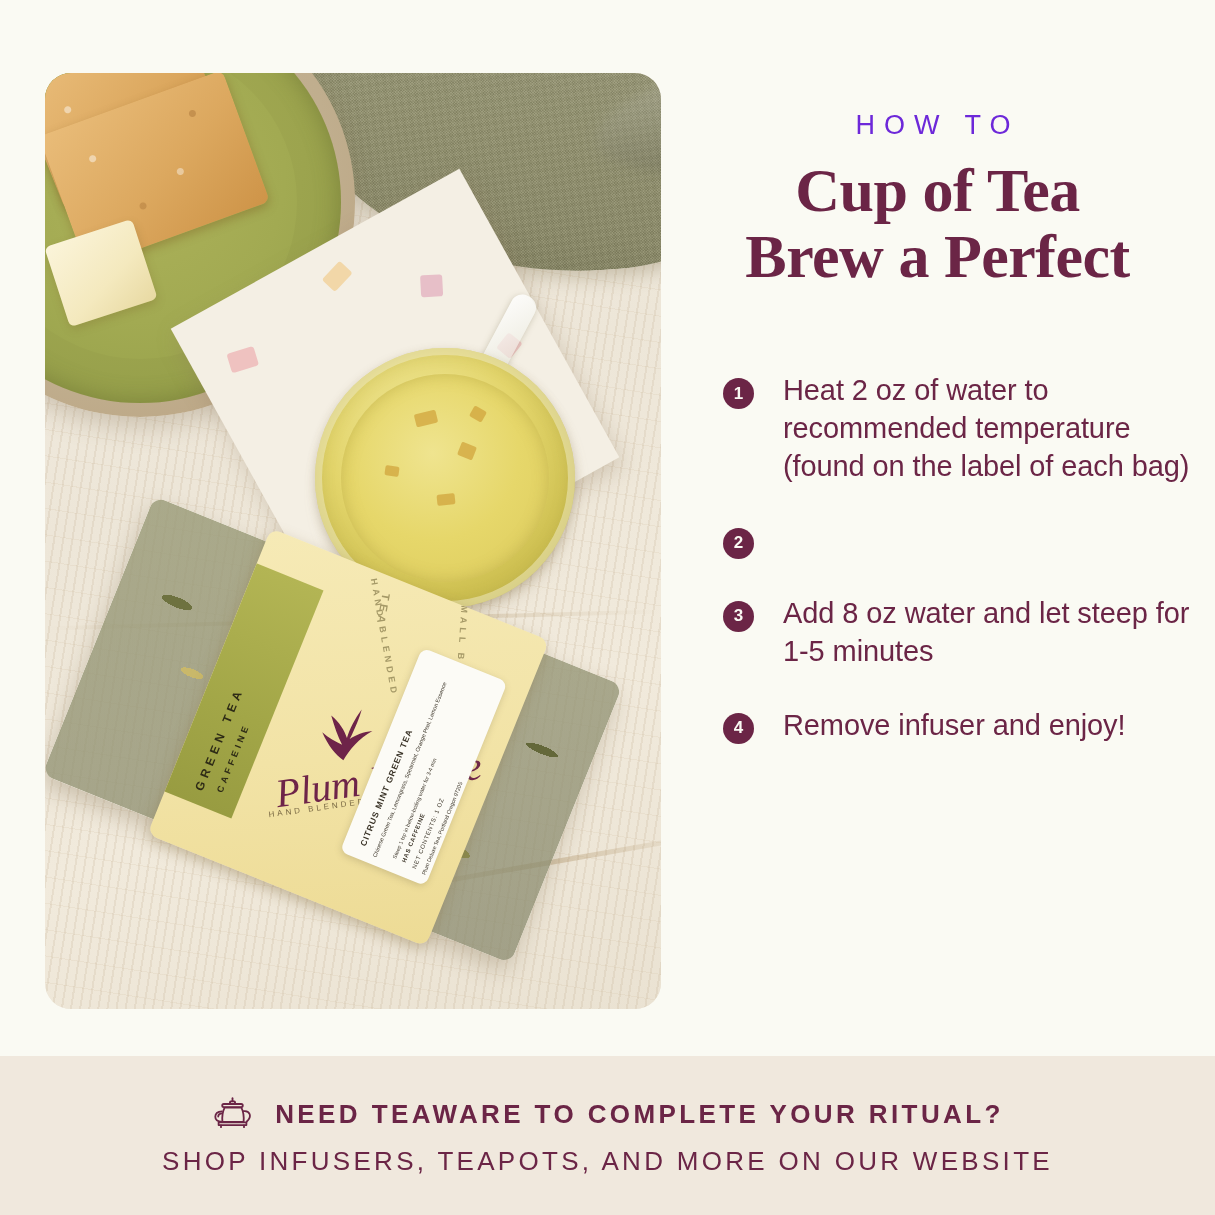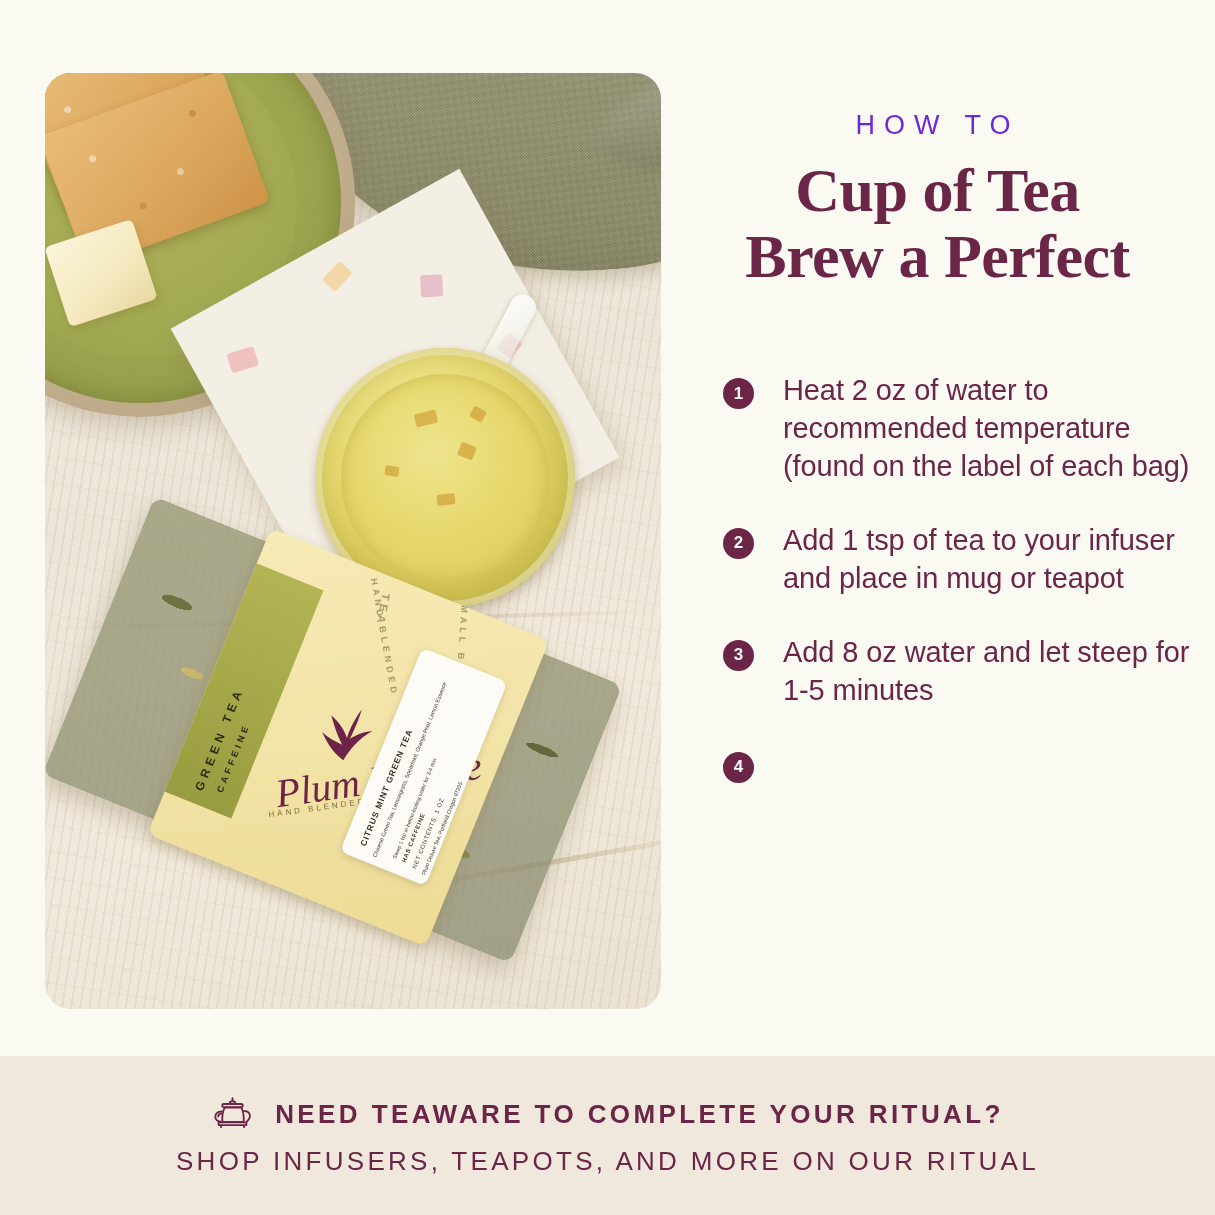--- a/index.html
+++ b/index.html
@@ -307,28 +307,28 @@
       <div>Brew a Perfect</div>
     </div>
 
     <div class="steps">
       <div class="step">
         <div class="num">1</div>
         <div class="step-text">Heat 2 oz of water to recommended temperature (found on the label of each bag)</div>
       </div>
       <div class="step">
         <div class="num">2</div>
-        <div class="step-text">Add 1 tsp of tea to your infuser and place in mug or teapot</div>
       </div>
       <div class="step">
         <div class="num">3</div>
         <div class="step-text">Add 8 oz water and let steep for 1-5 minutes</div>
       </div>
       <div class="step">
         <div class="num">4</div>
+        <div class="step-text">Remove infuser and enjoy!</div>
       </div>
     </div>
   </div>
 
   <div class="footer">
     <div class="foot-row1">
       <svg width="44" height="40" viewBox="0 0 44 40">
         <g fill="none" stroke="#6B2546" stroke-width="1.8" stroke-linejoin="round" stroke-linecap="round">
           <path d="M21.5 3.2 v3.2"></path>
           <ellipse cx="21.5" cy="7.6" rx="2.6" ry="1.5"></ellipse>
@@ -336,16 +336,16 @@
           <path d="M13.6 12.6 c-2 4 -2.6 9.6 -2.2 14.2 h21.2 c0.4 -4.6 -0.2 -10.2 -2.2 -14.2 z"></path>
           <path d="M10.9 16.4 c-4.4 0.2 -6.6 2.6 -6.6 5.4 c0 2.8 2.3 4.9 6.6 5"></path>
           <path d="M7.2 21.6 c0 -1.7 1.4 -3 3.4 -3.3"></path>
           <path d="M32.6 16.2 c3.2 -0.4 5.4 1 6.1 3.1 c0.7 2.1 -0.4 5 -2.9 7.2"></path>
           <path d="M7.6 27.3 h27.8 v2.8 h-27.8 z"></path>
           <path d="M10 30.4 v1.8 M33 30.4 v1.8"></path>
         </g>
       </svg>
       <div class="foot-l1">NEED TEAWARE TO COMPLETE YOUR RITUAL?</div>
     </div>
-    <div class="foot-l2">SHOP INFUSERS, TEAPOTS, AND MORE ON OUR RITUAL</div>
+    <div class="foot-l2">SHOP INFUSERS, TEAPOTS, AND MORE ON OUR WEBSITE</div>
   </div>
 
 </div>
 
 </body></html>

